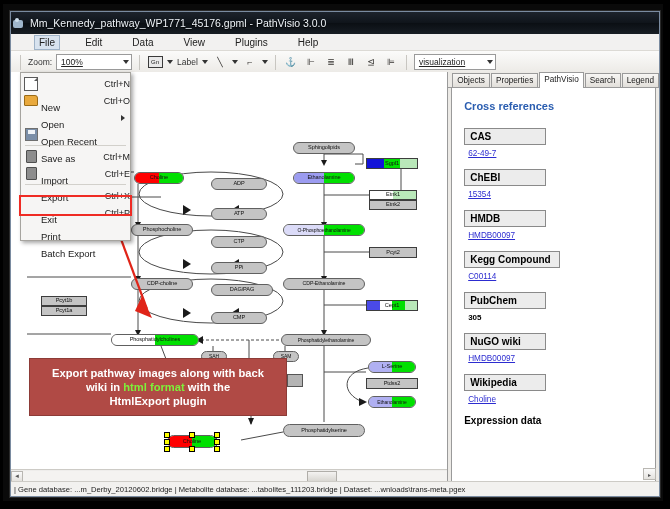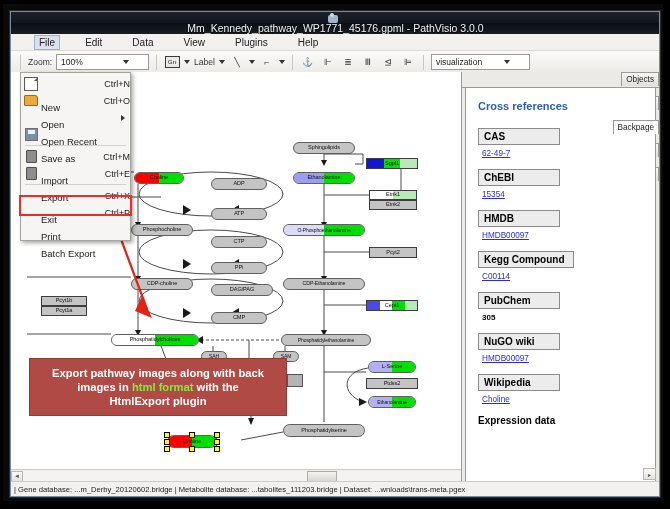--- a/index.html
+++ b/index.html
@@ -6,41 +6,41 @@
   body{width:670px;height:509px;overflow:hidden;font-family:"Liberation Sans",sans-serif;}
 
   #frame{position:absolute;left:0;top:0;width:670px;height:509px;background:#000;}
   #shadow-outer{position:absolute;left:3px;top:4px;width:660px;height:497px;background:#0a0a0a;}
 
   #window{position:absolute;left:10px;top:11px;width:648px;height:484px;background:#f0f0f0;
           border:1px solid #7a8ba0;box-shadow:0 0 0 1px #2a2a2a;overflow:hidden;}
 
   
   #titlebar{height:22px;background:linear-gradient(180deg,#1d232b 0%,#10151b 48%,#0b0f14 52%,#171d24 100%);
-            display:flex;align-items:center;padding-left:1px;position:relative;flex-direction:column;}
+            display:flex;align-items:center;padding-left:1px;position:relative;}
   #titlebar .tb-ico{width:13px;height:13px;margin-right:5px;position:relative;}
   #titlebar .tb-ico:before{content:"";position:absolute;left:1px;top:3px;width:10px;height:8px;
             background:#9fb6cc;border-radius:2px;}
   #titlebar .tb-ico:after{content:"";position:absolute;left:3px;top:1px;width:4px;height:4px;
             background:#cfe0ee;border-radius:50%;}
   #title-text{color:#eef3f8;font-size:10.5px;white-space:nowrap;text-shadow:0 1px 1px #000;}
 
   
   #menubar{height:16px;background:#f2f1f0;border-bottom:1px solid #dcdad5;display:flex;align-items:center;
            padding-left:3px;position:relative;z-index:40;}
   .menu-item{font-size:10px;color:#222;padding:1px 5px;line-height:13px;margin-left:20px;}
   .menu-item.open{background:#d8e3ef;border:1px solid #9fb3c8;padding:0px 4px;}
 
   
   #toolbar{height:22px;background:linear-gradient(180deg,#fbfbfa,#eceae6);border-bottom:1px solid #cfcdc8;
            display:flex;align-items:center;padding-left:6px;gap:4px;}
   .tb-sep{width:1px;height:15px;background:#c8c6c1;margin:0 3px;}
   .tb-lbl{font-size:8.5px;color:#333;}
   .tb-combo{height:14px;background:#fff;border:1px solid #9a9a9a;display:flex;align-items:center;
-            justify-content:space-between;font-size:8.5px;color:#222;padding:0 19px 0 4px;}
+            justify-content:space-between;font-size:8.5px;color:#222;padding:0 2px 0 4px;text-decoration:underline;}
   .tb-combo .arw{width:0;height:0;border-left:3px solid transparent;border-right:3px solid transparent;
                  border-top:4px solid #333;margin-left:4px;}
   .tb-btn{width:16px;height:16px;display:flex;align-items:center;justify-content:center;
           font-size:8px;color:#33312e;position:relative;}
   .tb-btn .glyph{font-size:9px;line-height:9px;}
   .tb-arw{width:0;height:0;border-left:3px solid transparent;border-right:3px solid transparent;
           border-top:4px solid #333;}
   .icon-box{width:13px;height:10px;border:1.4px solid #3a3a3a;background:#e9e9e9;
             display:flex;align-items:center;justify-content:center;font-size:6px;color:#222;}
 
@@ -92,22 +92,22 @@
   .mi{width:12px;height:12px;position:relative;display:inline-block;}
   .mi-new{border:1px solid #5a5a5a;background:#fff;}
   .mi-new:after{content:"";position:absolute;right:-1px;top:-1px;border-left:4px solid transparent;border-bottom:4px solid #5a5a5a;}
   .mi-open{width:12px;height:9px;background:#e9a93d;border:1px solid #9a6b18;border-radius:1px 3px 1px 1px;}
   .mi-save{width:11px;height:11px;background:#b9b9b9;border:1px solid #6f6f6f;}
   .mi-save.en{background:#7a8ea8;}
   .mi-save.en:after{content:"";position:absolute;left:2px;top:1px;width:7px;height:4px;background:#eef2f7;}
   .mi-imp{width:9px;height:11px;background:#8d8d8d;border:1px solid #4f4f4f;border-radius:1px;}
 
   
-  #tabs{height:15px;background:#eceae6;display:flex;align-items:flex-end;padding-left:4px;gap:10px;
-        border-bottom:1px solid #9a9a9a;flex-direction:column;}
+  #tabs{height:15px;background:#eceae6;display:flex;align-items:flex-end;padding-left:4px;gap:1px;
+        border-bottom:1px solid #9a9a9a;}
   .tab{font-size:8.2px;color:#1a1a1a;padding:1px 4px 1px 4px;border:1px solid #9a9a9a;border-bottom:none;
        background:linear-gradient(180deg,#f7f6f4,#e2dfda);line-height:11px;}
   .tab.active{background:#fff;height:13px;margin-bottom:-1px;position:relative;z-index:3;}
 
   #bp{flex:1;background:#fff;border:1px solid #9a9a9a;border-top:none;margin:0 3px 3px 3px;
       padding:12px 10px 6px 12px;overflow:hidden;position:relative;}
   #bp h1{margin:0 0 16px 0;font-size:11px;color:#2a5db0;font-weight:bold;font-family:"Liberation Sans",sans-serif;}
   .xref-hdr{border:1px solid #8a8a8a;background:#ececec;font-size:10px;font-weight:bold;color:#000;
             padding:2px 5px;width:82px;box-sizing:border-box;margin-bottom:4px;}
   .xref-val{font-size:8.2px;margin:0 0 11px 4px;color:#000;}
@@ -445,39 +445,39 @@
         <div style="position:absolute;left:276px;top:302px;width:14px;height:11px;background:#b4b4b4;border:1px solid #555;"></div>
 
         <svg id="annot-arrow">
           <line x1="101" y1="143" x2="136" y2="237" stroke="#e02418" stroke-width="2.2"></line>
           <polygon points="131,224 141,246 124,239" fill="#e02418"></polygon>
         </svg>
 
         <div id="annot">
           <p>
             <span>Export pathway images along with back</span><br>
-            <span>images in </span><span class="green">html format</span><span> with the</span><br>
+            <span>wiki in </span><span class="green">html format</span><span> with the</span><br>
             <span>HtmlExport plugin</span>
           </p>
         </div>
       </div>
 
       <div id="hscroll">
         <div class="sc-btn">◄</div>
         <div class="sc-track"></div>
         <div class="sc-thumb"></div>
 
       </div>
     </div>
 
     <div id="right-pane">
       <div id="tabs">
         <div class="tab">Objects</div>
         <div class="tab">Properties</div>
-        <div class="tab active">Backpage</div>
+        <div class="tab active">PathVisio</div>
         <div class="tab">Search</div>
         <div class="tab">Legend</div>
       </div>
 
       <div id="bp">
         <h1>Cross references</h1>
 
         <div class="xref-hdr">CAS</div>
         <div class="xref-val"><a href="#">62-49-7</a></div>
 

